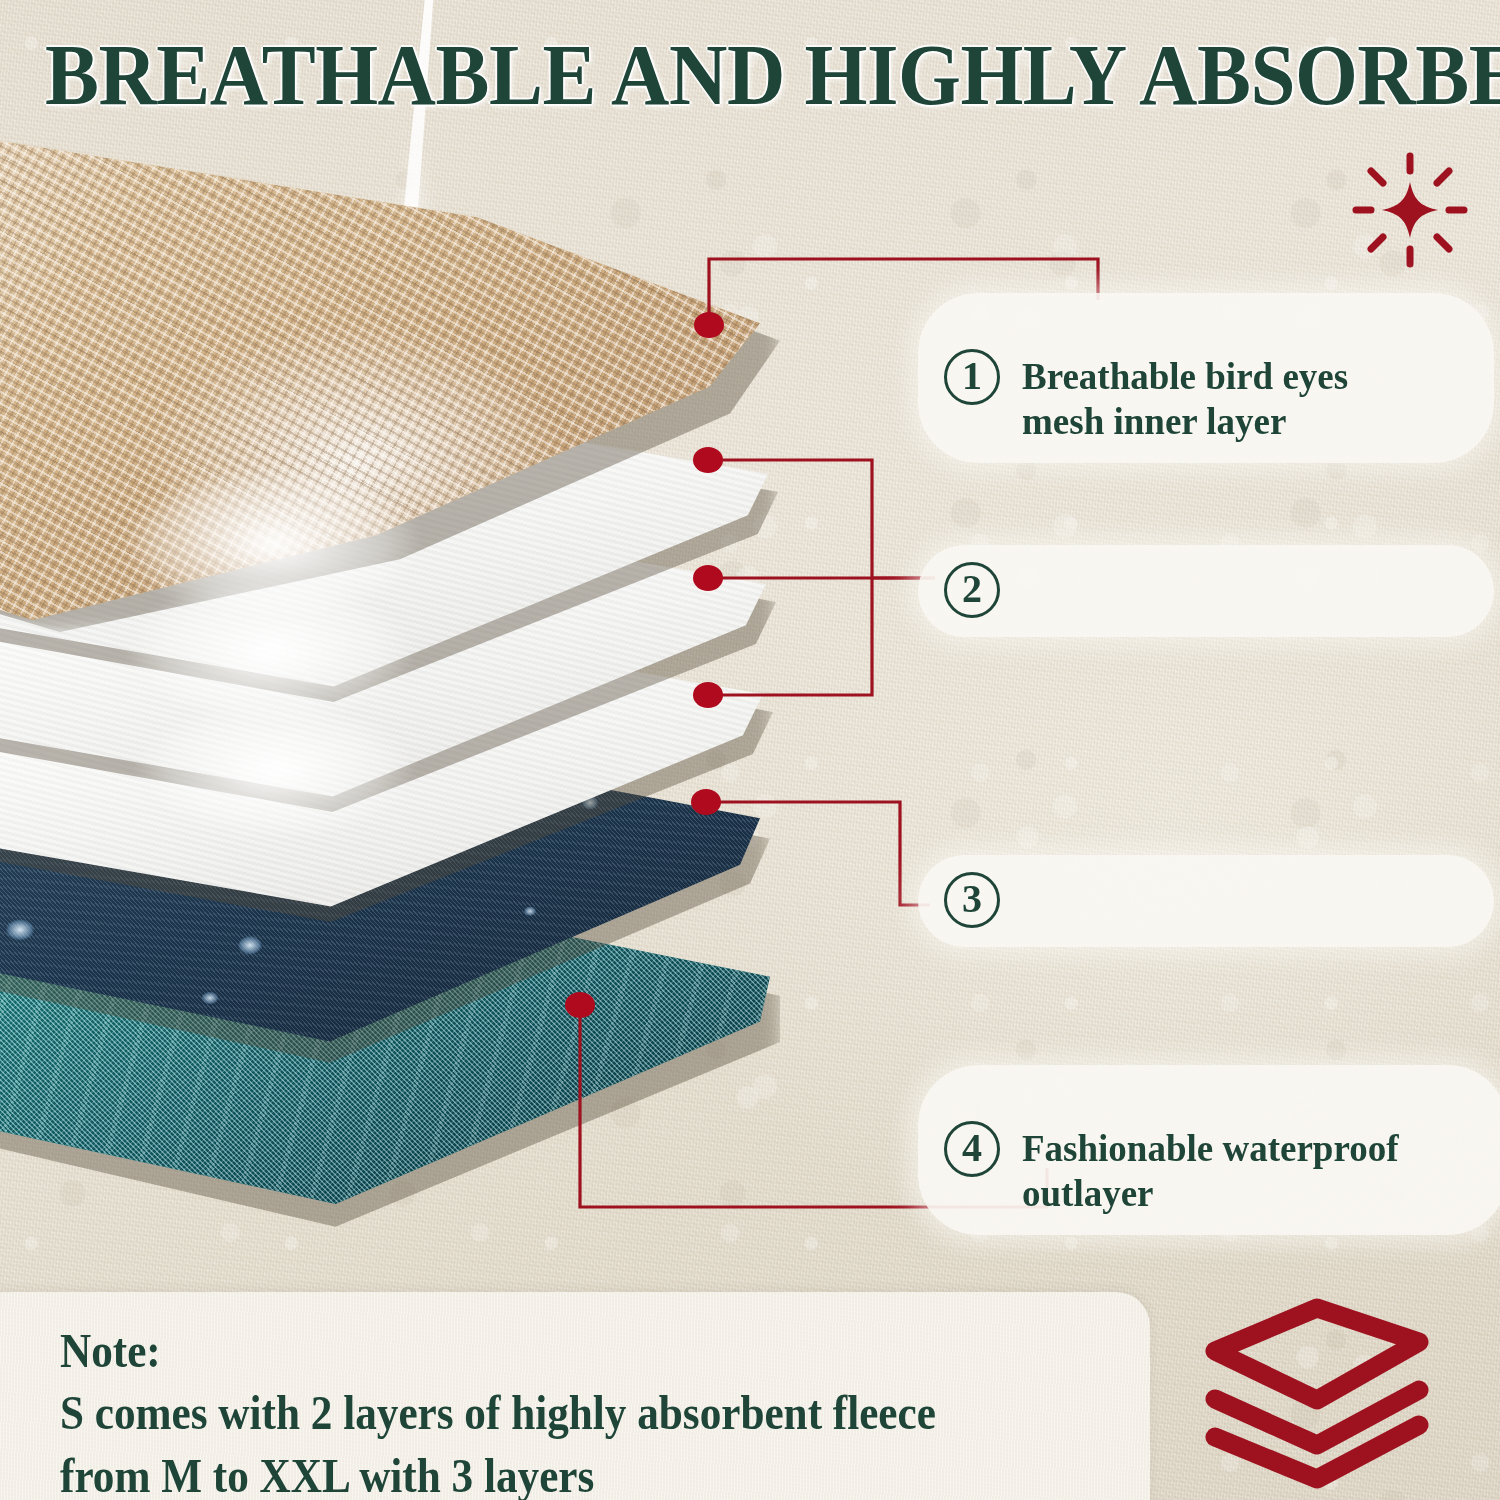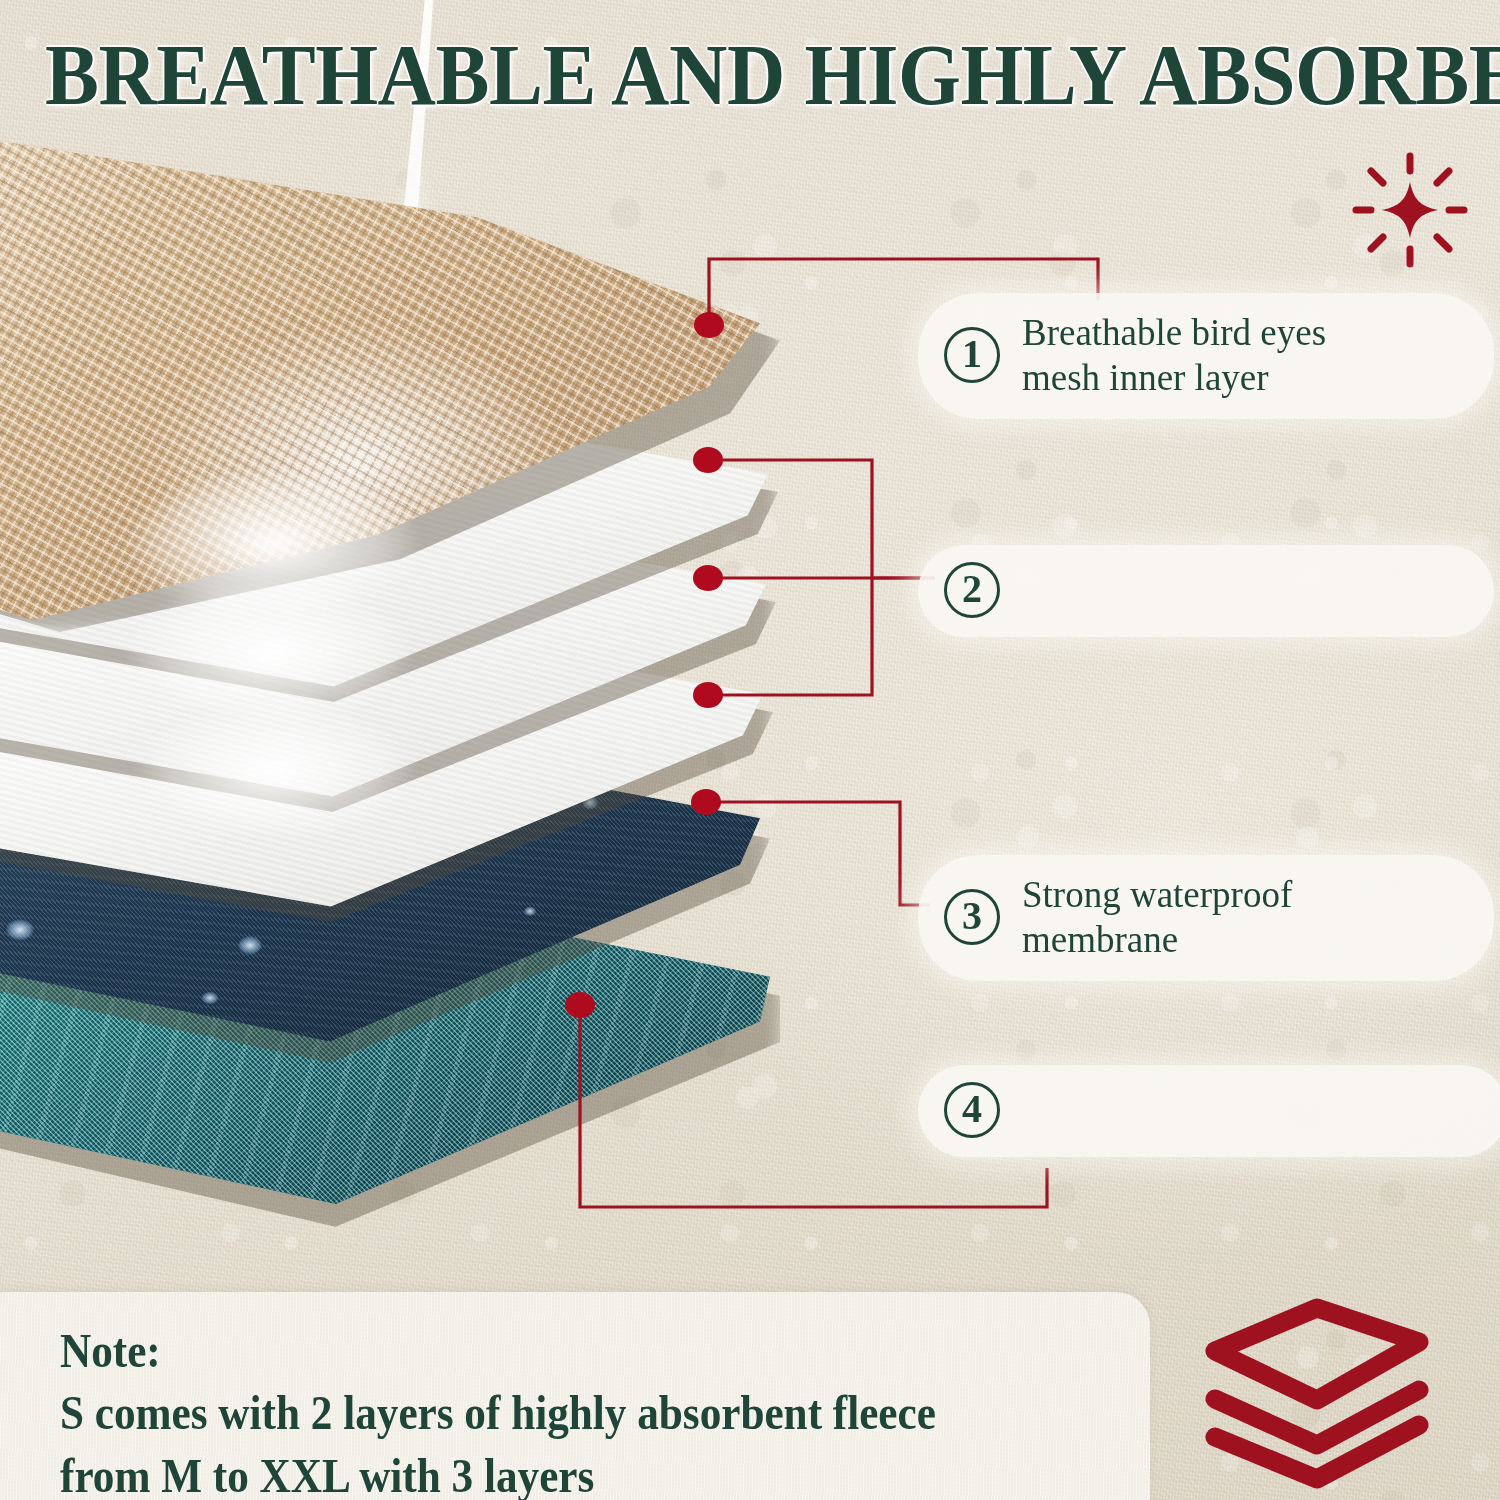--- a/index.html
+++ b/index.html
@@ -213,25 +213,26 @@
     font-family: "Liberation Serif", "DejaVu Serif", serif;
     font-size: 40px;
     font-weight: bold;
     color: #1e4538;
     line-height: 1;
     padding-bottom: 3px;
     box-sizing: border-box;
   }
   .pill-text {
     font-family: "Liberation Serif", "DejaVu Serif", serif;
-    font-weight: normal;
+    font-weight: bold;
     font-size: 37px;
     line-height: 1.22;
     color: #1e4538;
     white-space: pre-line;
+    margin-top: 44px;
   }
 
   
   .sparkle { position: absolute; left: 1352px; top: 152px; width: 116px; height: 116px; z-index: 46; }
 
   
   .note-panel {
     position: absolute;
     left: -40px;
     top: 1292px;
@@ -372,26 +373,26 @@
     <div class="pill-text">Breathable bird eyes
 mesh inner layer</div>
   </div>
 
   <div class="pill" style="left:918px; top:545px; width:516px;">
     <div class="num-circle">2</div>
   </div>
 
   <div class="pill" style="left:918px; top:855px; width:516px;">
     <div class="num-circle">3</div>
-    <div class="pill-text">Strong waterproof
-membrane</div>
   </div>
 
   <div class="pill" style="left:918px; top:1065px; width:530px;">
     <div class="num-circle">4</div>
+    <div class="pill-text">Fashionable waterproof
+outlayer</div>
   </div>
 
   <div class="note-panel">
     <div class="note-tex"></div>
     <div class="note-body">Note:
 S comes with 2 layers of highly absorbent fleece
 from M to XXL with 3 layers</div>
   </div>
 
   <div class="layers-icon">

